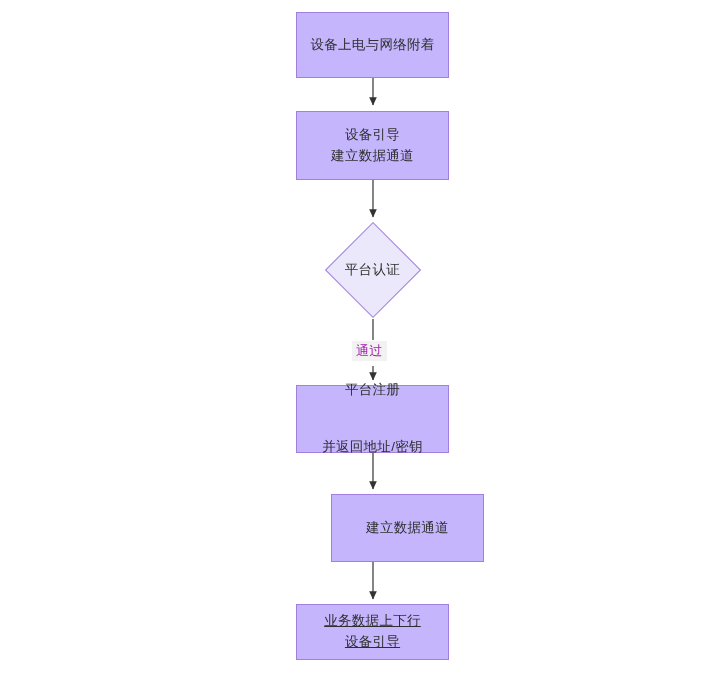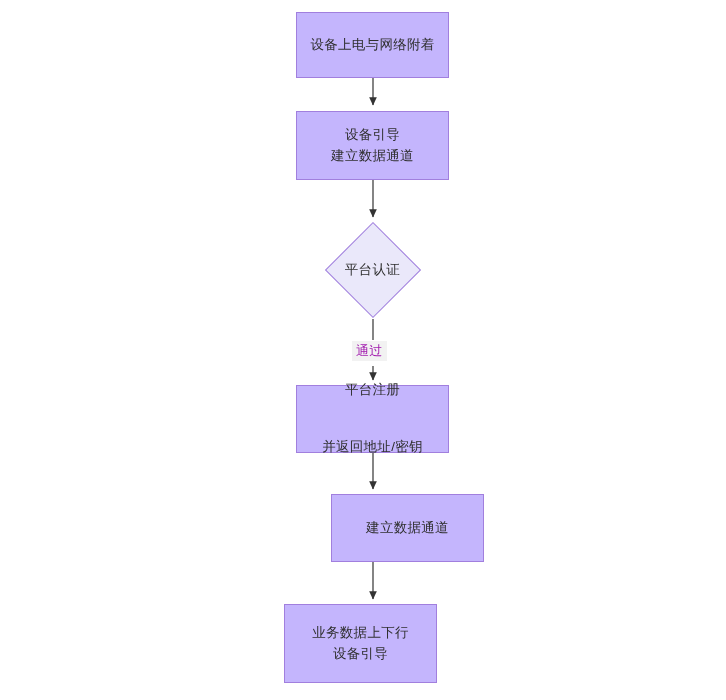--- a/index.html
+++ b/index.html
@@ -124,18 +124,18 @@
 
   <div class="node" style="left:296px; top:385px; width:153px; height:68px;gap:36px;">
     <span class="line">平台注册</span>
     <span class="line">并返回地址/密钥</span>
   </div>
 
   <div class="node" style="left:296px; top:494px; width:153px; height:68px;margin-left:35px;">
     <span class="line">建立数据通道</span>
   </div>
 
-  <div class="node" style="left:284px; top:604px; width:153px; height:79px;">
+  <div class="node" style="left:296px; top:604px; width:153px; height:56px;text-decoration:underline;">
     <span class="line">业务数据上下行</span>
     <span class="line">设备引导</span>
   </div>
 
 </div>
 
 </body></html>

